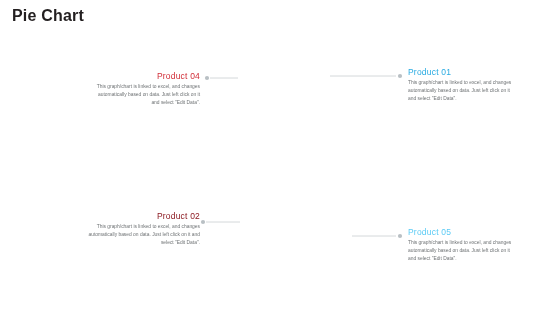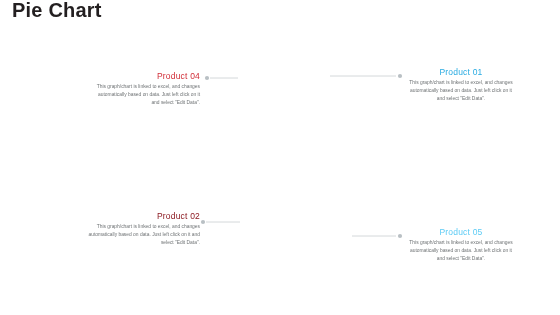--- a/index.html
+++ b/index.html
@@ -4,40 +4,40 @@
 <style>
   html,body{margin:0;padding:0;}
   body{
     width:560px;height:315px;background:#ffffff;overflow:hidden;
     font-family:"Liberation Sans",sans-serif;position:relative;
   }
   #slide{position:absolute;inset:0;background:#fff;}
 
   
   #page-title{
-    position:absolute;left:12px;top:0;
-    font-size:20px;font-weight:bold;color:#231f20;
+    position:absolute;left:12px;top:8px;
+    font-size:16px;font-weight:bold;color:#231f20;
     letter-spacing:.2px;line-height:1;
   }
 
   
   #chart-area{position:absolute;left:193px;top:65px;width:180px;height:180px;}
   #donut-svg{display:block;width:180px;height:180px;overflow:visible;}
   .slice-label{
     font-family:"Liberation Sans",sans-serif;
     font-size:11px;font-weight:bold;fill:#ffffff;
     text-anchor:middle;dominant-baseline:middle;
   }
 
   
   .callout{position:absolute;}
   .callout-title{font-size:8.5px;font-weight:normal;line-height:1.1;margin:0 0 2px 0;letter-spacing:.2px;}
   .callout-body{font-size:4.9px;line-height:1.62;margin:0;color:#6f7375;}
 
-  .callout.right{text-align:center;}
+  .callout.right{text-align:left;}
   .callout.left{text-align:right;}
 
   
   #callout-p1{left:408px;top:68px;width:106px;}
   #callout-p2{left:408px;top:228px;width:106px;}
   #callout-p3{left:88px;top:212px;width:112px;}
   #callout-p4{left:96px;top:72px;width:104px;}
 
   #callout-p1 .callout-title{color:#29ABE2;}
   #callout-p2 .callout-title{color:#5BCBF5;}

